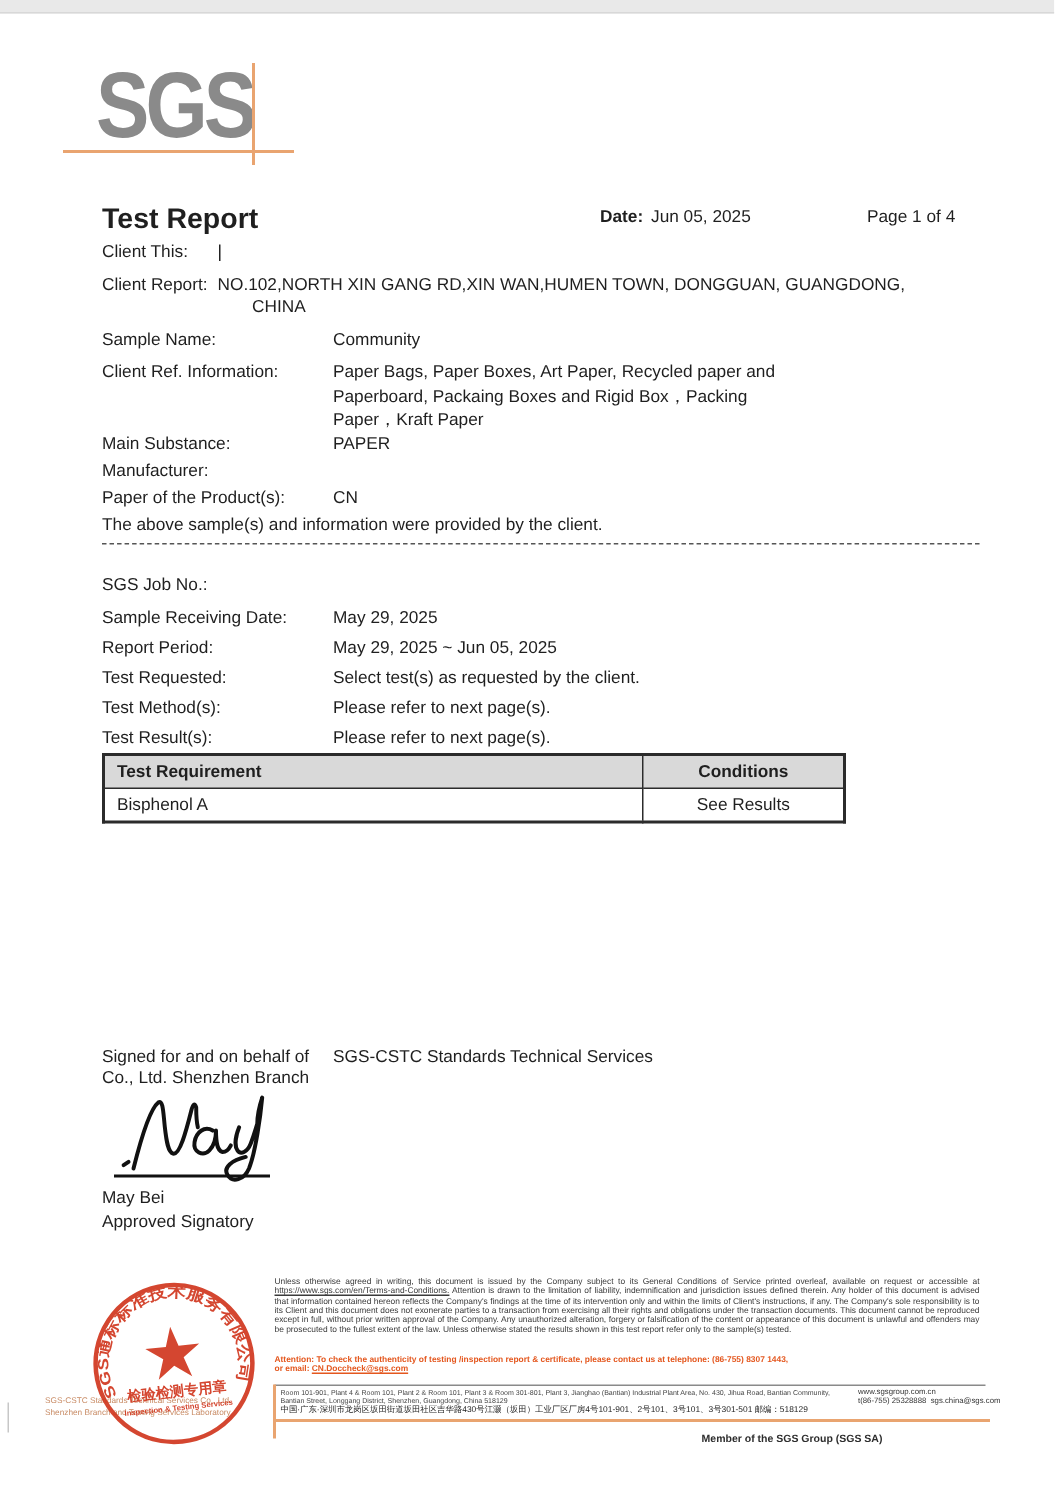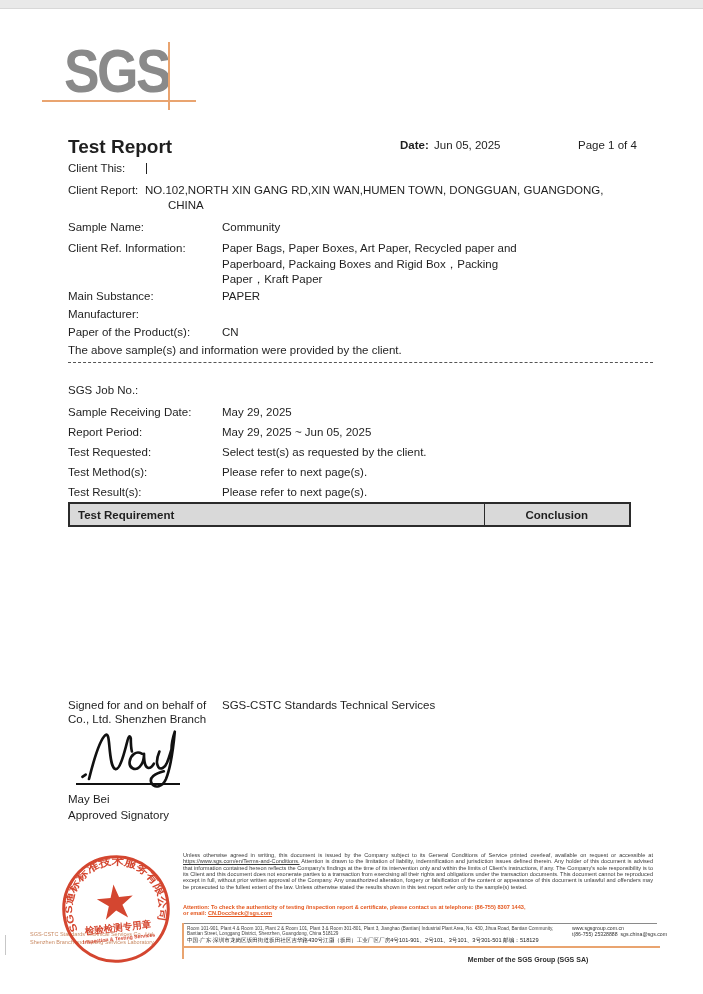--- a/index.html
+++ b/index.html
@@ -17,21 +17,21 @@
   .logo-text{left:64px;top:40px;font-size:62px;font-weight:800;color:var(--logo-gray,#8a8a8a);
     letter-spacing:-3px;transform:scale(0.86,1);transform-origin:left top;line-height:1;}
   .logo-hline{left:42px;top:100px;width:154px;height:2px;background:var(--accent-orange,#e9a470);}
   .logo-vline{left:168px;top:42px;width:2px;height:68px;background:var(--accent-orange,#e9a470);}
   .title{font-size:19px;font-weight:bold;}
   .lbl{font-size:11.5px;}
   .val{font-size:11.5px;}
   .bold{font-weight:bold;}
   .cursor-bar{width:1px;height:11px;background:#222;}
   .dashed-sep{border-top:1px dashed #555;width:585px;height:0;}
-  table.results{position:absolute;left:68px;top:502px;width:563px;border-collapse:collapse;
+  table.results{position:absolute;left:68px;top:502px;width:496px;border-collapse:collapse;
     border:2px solid #2b2b2b;font-size:11.5px;}
   table.results th,table.results td{border:1px solid #2b2b2b;padding:2px 8px;height:17px;}
   table.results th{background:var(--table-header-bg,#d9d9d9);font-weight:bold;}
   th.c1,td.c1{width:405px;text-align:left;}
   th.c2,td.c2{width:130px;text-align:center;}
   .sig-underline{left:76px;top:783px;width:104px;height:2px;background:#111;}
   .fine{font-size:5.6px;line-height:6.35px;color:#3a3a3a;text-align:justify;}
   .fine a,.att a{color:inherit;text-decoration:underline;cursor:pointer;}
   .att{font-size:5.6px;line-height:6.4px;color:var(--attention-orange,#e4571e);font-weight:bold;}
   .addr-block{border-top:0.7px solid #8a8a8a;border-left:1.5px solid var(--accent-orange,#e9a470);
@@ -105,21 +105,25 @@
   <div class="abs lbl" style="left:68px;top:466px;">Test Method(s):</div>
   <div class="abs val" style="left:222px;top:466px;">Please refer to next page(s).</div>
 
   <div class="abs lbl" style="left:68px;top:486px;">Test Result(s):</div>
   <div class="abs val" style="left:222px;top:486px;">Please refer to next page(s).</div>
 
   <table class="results">
     <tbody>
         <tr>
       <th class="c1">Test Requirement</th>
-      <th class="c2">Conclusion</th>
+      <th class="c2">Conditions</th>
+    </tr>
+    <tr>
+      <td class="c1">Bisphenol A</td>
+      <td class="c2">See Results</td>
     </tr>
   </tbody>
     </table>
 
   <div class="abs val" style="left:68px;top:699px;">Signed for and on behalf of</div>
   <div class="abs val" style="left:222px;top:699px;">SGS-CSTC Standards Technical Services</div>
   <div class="abs val" style="left:68px;top:713px;">Co., Ltd. Shenzhen Branch</div>
 
   <svg class="abs" style="left:78px;top:726px;" width="110" height="62" viewBox="0 0 100 56">
     <g fill="none" stroke="#111" stroke-width="2.4" stroke-linecap="round" stroke-linejoin="round">

